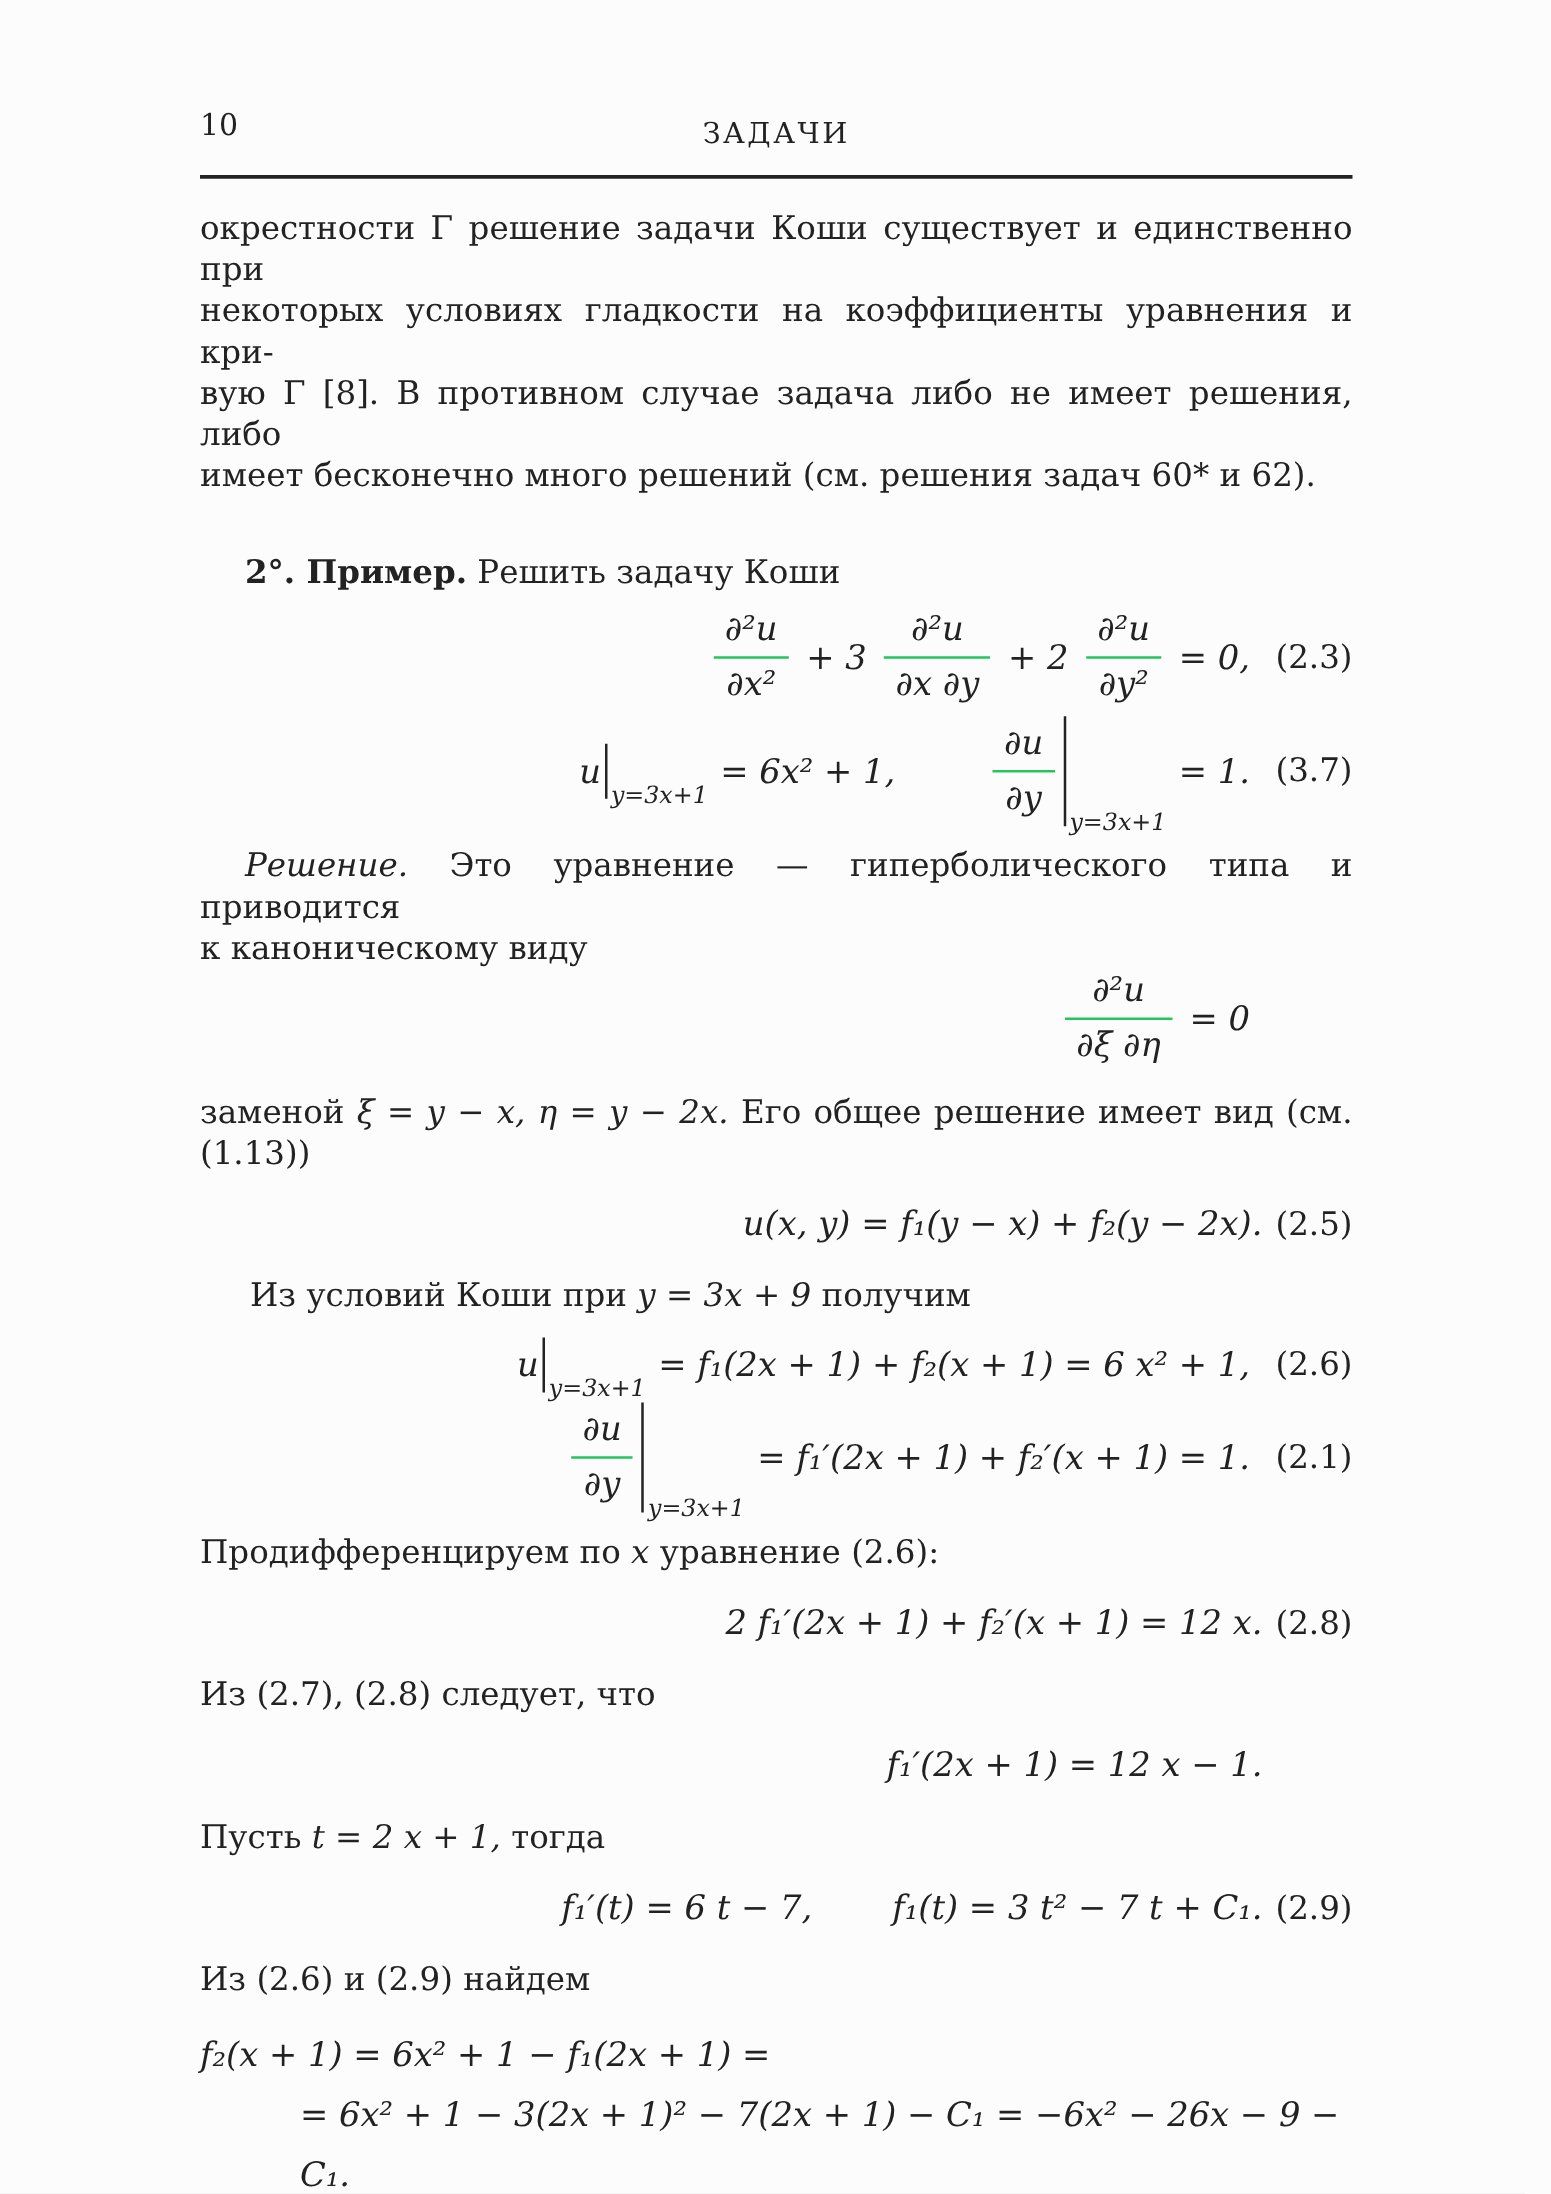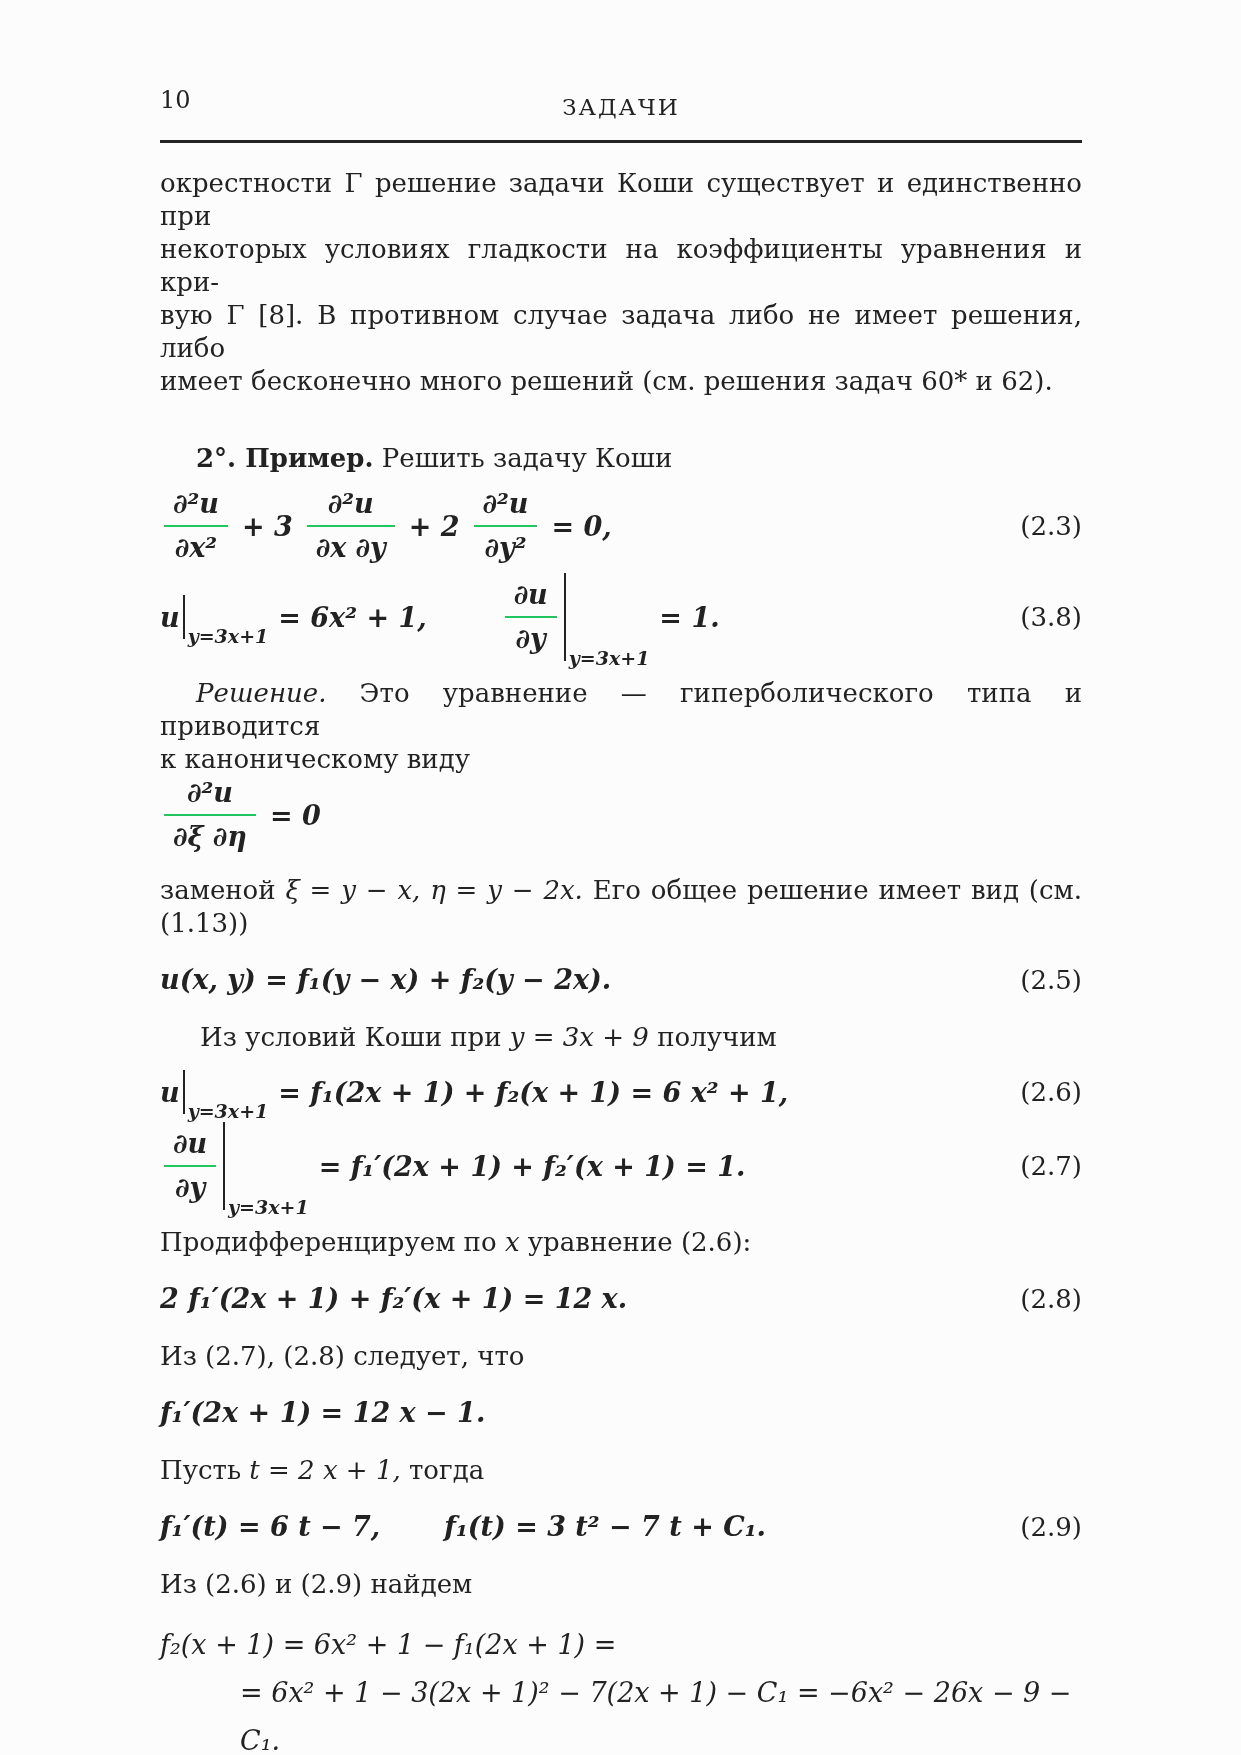--- a/index.html
+++ b/index.html
@@ -20,22 +20,22 @@
   .jfull { text-align:justify; text-align-last:justify; }
   .indent { display:inline-block; width:36px; }
   .b { font-weight:bold; }
   .it { font-style:italic; }
   .m { font-style:italic; }
 
   .para-intro { margin-top:24px; }
   .heading { margin-top:44px; }
 
   .eqrow { display:flex; align-items:center; }
-  .eqbody { flex:1; display:flex; justify-content:flex-start; align-items:center;
-            font-size:27px; font-style:italic;font-weight:bold; }
+  .eqbody { flex:1; display:flex; justify-content:flex-end; align-items:center;
+            font-size:27px; font-style:italic; }
   .eqnum { width:72px; text-align:right; font-size:26px; font-style:normal; }
 
   .frac { display:inline-block; text-align:center; vertical-align:middle; margin:0 4px; }
   .frac .fn { display:block; padding:1px 9px 5px; line-height:32px; }
   .frac .fd { display:block; padding:5px 9px 1px; line-height:32px; border-top:2px solid #22c55e; }
 
   .op { margin:0 10px; white-space:nowrap; }
   .gap { display:inline-block; width:64px; }
 
   .evalgrp { display:inline-flex; align-items:center; }
@@ -104,21 +104,21 @@
         <span class="evalgrp">
           <span class="frac">
               <span class="fn">∂u</span>
               <span class="fd">∂y</span>
             </span>
           <span class="ebar tall"></span>
           <span class="esub">y=3x+1</span>
         </span>
         <span class="op">= 1.</span>
       </div>
-      <div class="eqnum">(3.8)</div>
+      <div class="eqnum">(3.7)</div>
     </div>
 
     <div class="mt16">
       <div class="line jfull"><span class="indent"></span><span class="it">Решение.</span><span> Это уравнение — гиперболического типа и приводится</span></div>
       <div class="line">к каноническому виду</div>
     </div>
 
     <div class="eqrow">
       <div class="eqbody">
         <span class="frac">
@@ -158,21 +158,21 @@
         <span class="evalgrp">
           <span class="frac">
               <span class="fn">∂u</span>
               <span class="fd">∂y</span>
             </span>
           <span class="ebar tall"></span>
           <span class="esub">y=3x+1</span>
         </span>
         <span class="op">= f₁′(2x + 1) + f₂′(x + 1) = 1.</span>
       </div>
-      <div class="eqnum">(2.7)</div>
+      <div class="eqnum">(2.1)</div>
     </div>
 
     <div class="line mt16"><span>Продифференцируем по </span><span class="m">x</span><span> уравнение (2.6):</span></div>
 
     <div class="eqrow mt24">
       <div class="eqbody">
           <span>2 f₁′(2x + 1) + f₂′(x + 1) = 12 x.</span>
         </div>
       <div class="eqnum">(2.8)</div>
     </div>

